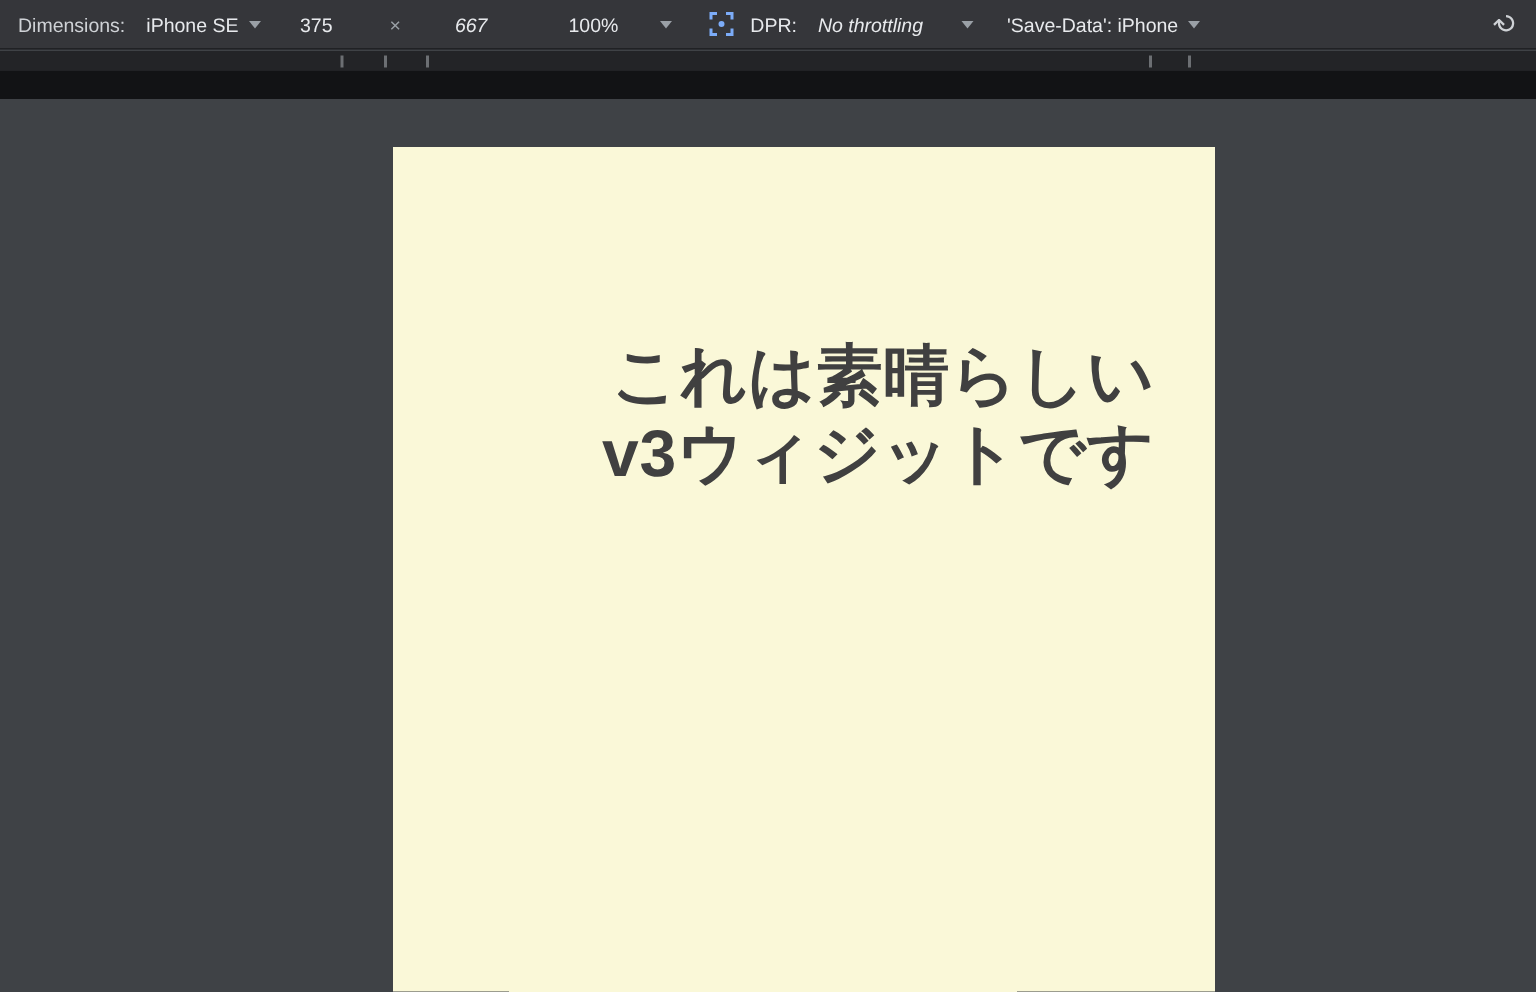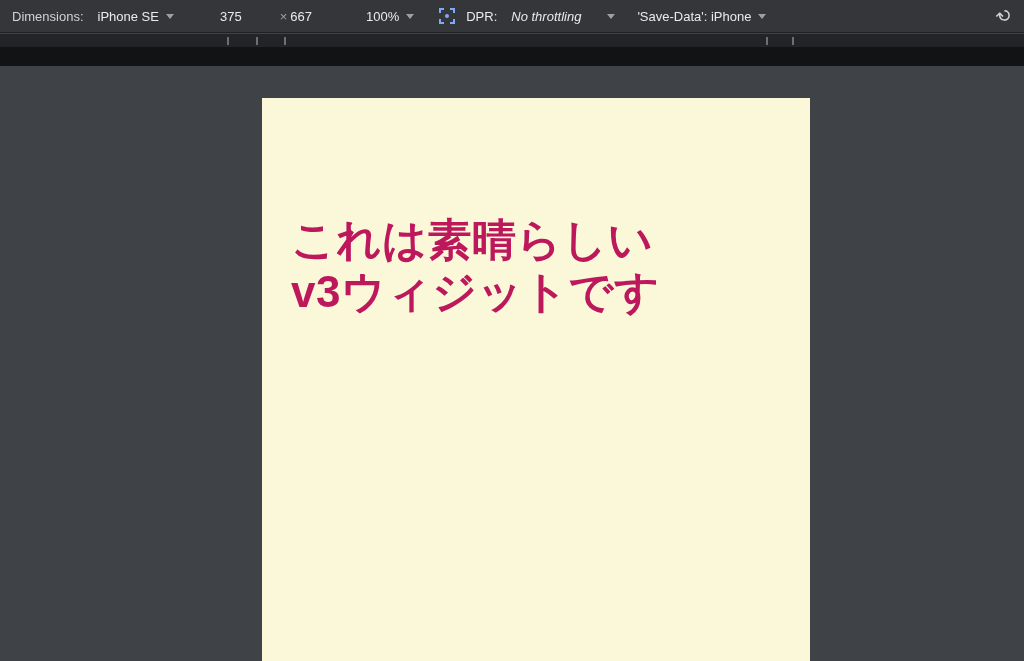--- a/index.html
+++ b/index.html
@@ -57,51 +57,52 @@
   
   .device-page {
     position: absolute;
     left: 262px; top: 98px;
     width: 548px; height: 563px;
     background: #faf8d8;
     padding: 112px 25px 0 25px;
     overflow: hidden;
   }
   .page-heading {
-    margin: 4px;
+    margin: 15px;
     font-size: 44px;
     line-height: 1.18;
     font-weight: bold;
-    color: #be185d;
+    color: #404040;
     white-space: pre-line;
     letter-spacing: 0.5px;
+    text-align: right;
   }
   .page-body {
     margin: 72px 0 0 0;
     font-size: 29px;
     line-height: 1.48;
     color: #5b5b5d;
   }
 </style>
 </head>
 <body>
 
 <div class="toolbar">
   <span class="tb-label">Dimensions:</span>
 
   <span style="margin-left:14px; display:inline-flex; align-items:center;">
     <span class="tb-value">iPhone SE</span>
     <span class="chev"></span>
   </span>
 
-  <span class="tb-value" style="margin-left:46px;">375</span>
+  <span class="tb-value" style="margin-left:26px;">375</span>
   <span class="times" style="margin-left:38px;">×</span>
-  <span class="tb-value" style="margin-left:3px;">667</span>
+  <span class="tb-value" style="margin-left:36px;font-style:italic;">667</span>
 
-  <span style="margin-left:54px; display:inline-flex; align-items:center;">
+  <span style="margin-left:54px; display:inline-flex; align-items:center;gap:21px;">
     <span class="tb-value">100%</span>
     <span class="chev"></span>
   </span>
 
   <span class="icon-btn" style="margin-left:24px;">
     <svg width="18" height="18" viewBox="0 0 18 18">
       <g stroke="#7cacf8" stroke-width="2" fill="none">
         <path d="M2 6 V2 H6"></path>
         <path d="M12 2 H16 V6"></path>
         <path d="M16 12 V16 H12"></path>

